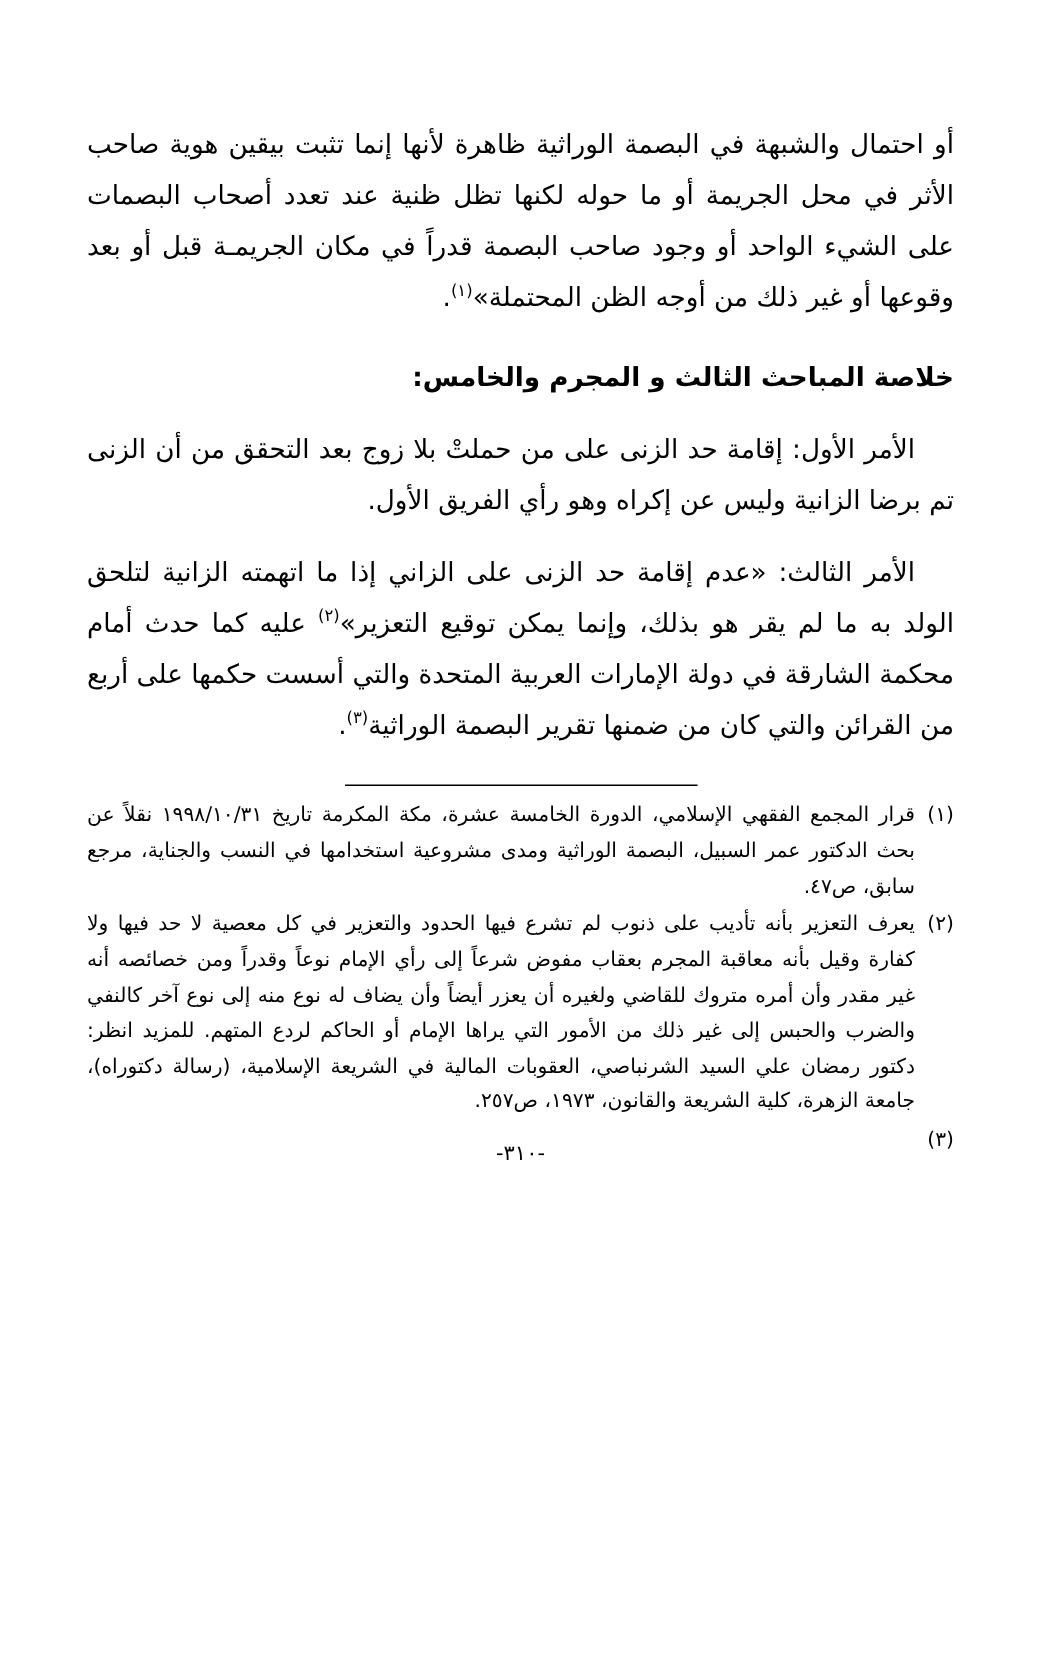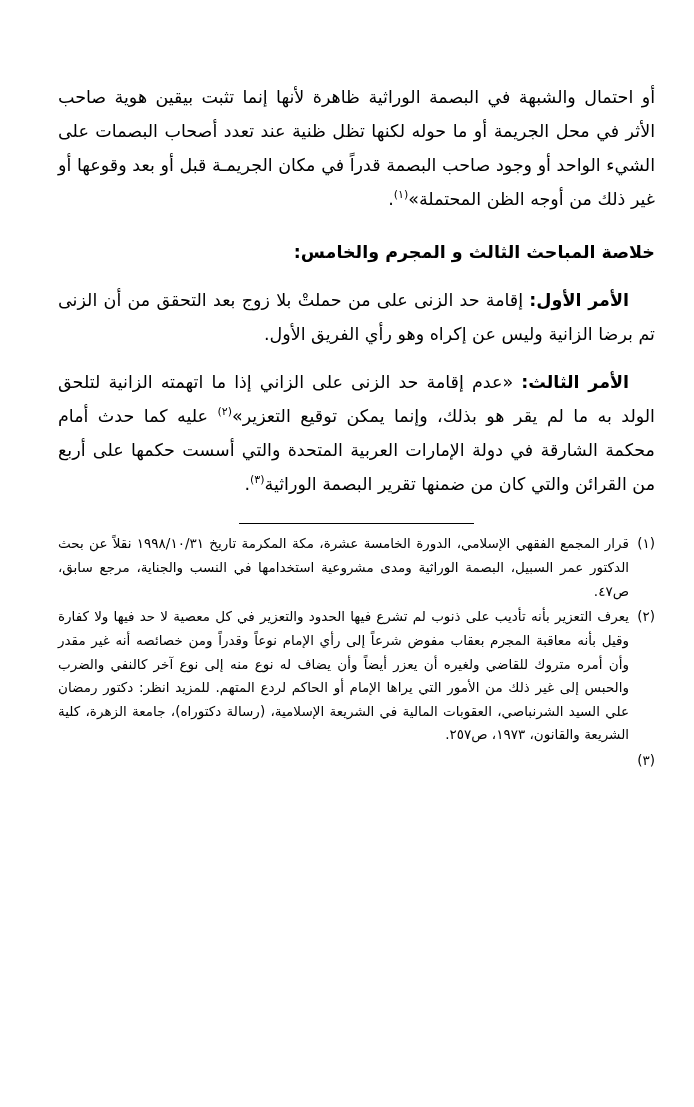--- a/index.html
+++ b/index.html
@@ -8,21 +8,21 @@
     background: #ffffff;
   }
   .page {
     position: relative;
     width: 694px;
     height: 1107px;
     background: #ffffff;
     font-family: "DejaVu Sans", "Liberation Sans", sans-serif;
     color: #000000;
     box-sizing: border-box;
-    padding: 80px 39px 20px 58px;
+    padding: 80px 58px 20px 58px;
     overflow: hidden;
   }
   .body-text {
     font-size: 17.5px;
     line-height: 1.95;
     text-align: justify;
     text-justify: inter-word;
     direction: rtl;
   }
   p.para {
@@ -30,21 +30,21 @@
     text-align: justify;
   }
   .heading {
     font-weight: bold;
     font-size: 17.5px;
     margin: 18px 0 14px 0;
     text-align: right;
     direction: rtl;
   }
   .lead {
-    font-weight: bold;
+    font-weight: normal;
   }
   .indent {
     text-indent: 26px;
   }
   sup.fn {
     font-size: 11px;
     vertical-align: super;
     line-height: 0;
   }
   .rule {
@@ -101,14 +101,15 @@
   <div class="notes">
 
     <p class="note"><span class="marker">(١)</span><span>قرار المجمع الفقهي الإسلامي، الدورة الخامسة عشرة، مكة المكرمة تاريخ ١٩٩٨/١٠/٣١ نقلاً عن بحث الدكتور عمر السبيل، البصمة الوراثية ومدى مشروعية استخدامها في النسب والجناية، مرجع سابق، ص٤٧.</span></p>
 
     <p class="note"><span class="marker">(٢)</span><span>يعرف التعزير بأنه تأديب على ذنوب لم تشرع فيها الحدود والتعزير في كل معصية لا حد فيها ولا كفارة وقيل بأنه معاقبة المجرم بعقاب مفوض شرعاً إلى رأي الإمام نوعاً وقدراً ومن خصائصه أنه غير مقدر وأن أمره متروك للقاضي ولغيره أن يعزر أيضاً وأن يضاف له نوع منه إلى نوع آخر كالنفي والضرب والحبس إلى غير ذلك من الأمور التي يراها الإمام أو الحاكم لردع المتهم. للمزيد انظر: دكتور رمضان علي السيد الشرنباصي، العقوبات المالية في الشريعة الإسلامية، (رسالة دكتوراه)، جامعة الزهرة، كلية الشريعة والقانون، ١٩٧٣، ص٢٥٧.</span></p>
 
     <p class="note"><span class="marker">(٣)</span></p>
 
   </div>
 
+  <div class="page-number">-٣١٠-</div>
 
 </div>
 
 </body></html>

